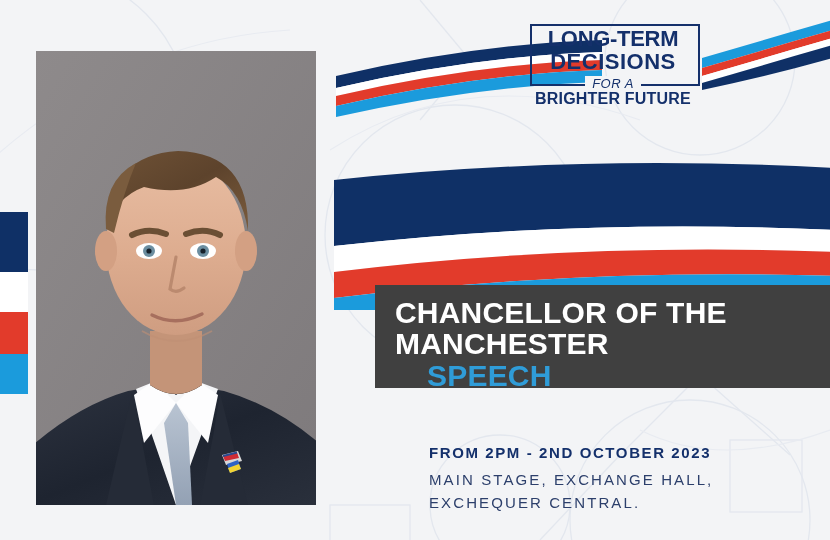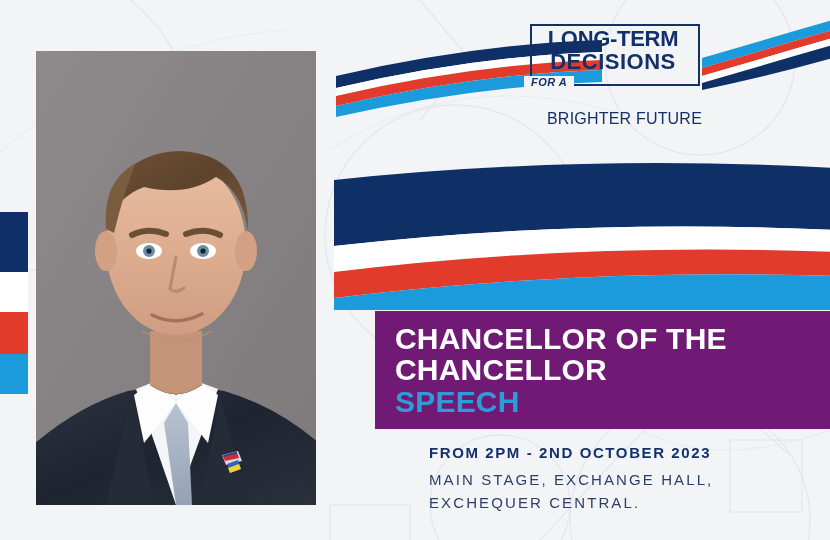--- a/index.html
+++ b/index.html
@@ -41,43 +41,43 @@
     border:2px solid #14306b;background:transparent;
   }
   .logo-l1,.logo-l2{
     position:absolute;left:0;width:178px;text-align:center;
     color:#14306b;font-weight:bold;font-family:"Liberation Sans",sans-serif;
     letter-spacing:-0.3px;
   }
   .logo-l1{top:4px;font-size:22px;line-height:22px;}
   .logo-l2{top:26px;font-size:22px;line-height:23px;letter-spacing:0.5px;}
   .logo-fora{
-    position:absolute;left:0;top:52px;width:178px;text-align:left;
-    color:#14306b;font-weight:bold;font-style:italic;font-size:11px;
+    position:absolute;left:0;top:52px;width:178px;text-align:center;
+    color:#14306b;font-weight:normal;font-style:italic;font-size:13px;
     letter-spacing:0.5px;
   }
   .logo-fora span{background:#f3f4f6;padding:0 7px;}
   .logo-bright{
-    position:absolute;left:0;top:66px;width:178px;text-align:right;
-    color:#14306b;font-weight:normal;font-size:16px;letter-spacing:0.2px;margin-top:20px;
+    position:absolute;left:0;top:66px;width:178px;text-align:center;
+    color:#14306b;font-weight:bold;font-size:16px;letter-spacing:0.2px;
   }
 
   
   .title-panel{
-    position:absolute;left:375px;top:311px;width:455px;height:118px;
-    background:#701a75;
+    position:absolute;left:375px;top:285px;width:455px;height:103px;
+    background:#404040;
   }
   .title-text{
     position:absolute;left:20px;top:12px;width:420px;
     color:#ffffff;font-weight:bold;font-size:30px;line-height:31px;
     letter-spacing:0.2px;
   }
   .title-sub{
     color:#2f9cd8;font-weight:bold;font-size:30px;line-height:34px;
-    letter-spacing:0.2px;display:block;
+    letter-spacing:0.2px;display:block;margin-left:32px;
   }
 
   
   .details{position:absolute;left:389px;top:442px;width:420px;margin-left:40px;}
   .det-time{
     color:#14306b;font-weight:bold;font-size:15px;letter-spacing:1.6px;
     line-height:22px;white-space:nowrap;
   }
   .det-venue{
     color:#2c3f6b;font-weight:400;font-size:15px;letter-spacing:2.1px;
@@ -221,21 +221,21 @@
     <div class="logo-box"></div>
     <div class="logo-l1">LONG-TERM</div>
     <div class="logo-l2">DECISIONS</div>
     <div class="logo-fora"><span>FOR A</span></div>
     <div class="logo-bright">BRIGHTER FUTURE</div>
   </div>
 
   <div class="title-panel">
     <div class="title-text">
       <span>CHANCELLOR OF THE</span><br>
-      <span>CHANCELLOR</span>
+      <span>MANCHESTER</span>
       <span class="title-sub">SPEECH</span>
     </div>
   </div>
 
   <div class="details">
     <div class="det-time">FROM 2PM - 2ND OCTOBER 2023</div>
     <div class="det-venue">
       <div>MAIN STAGE, EXCHANGE HALL,</div>
       <div>EXCHEQUER CENTRAL.</div>
     </div>

